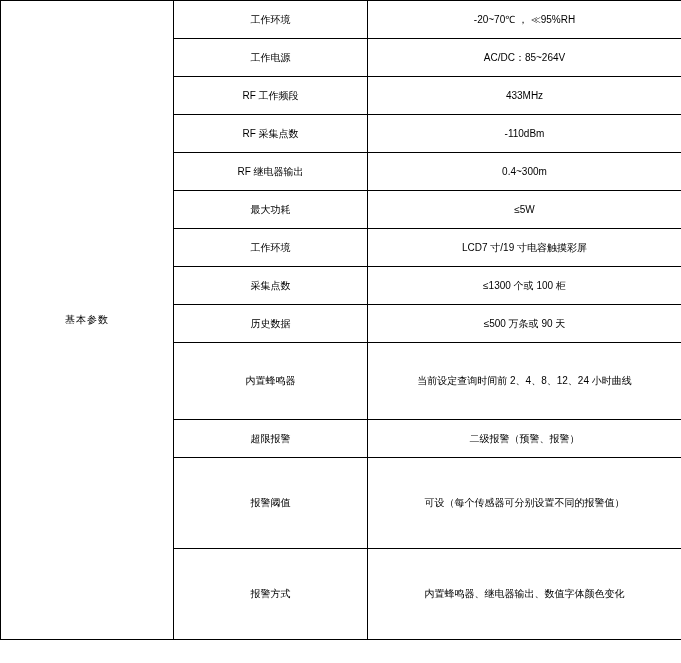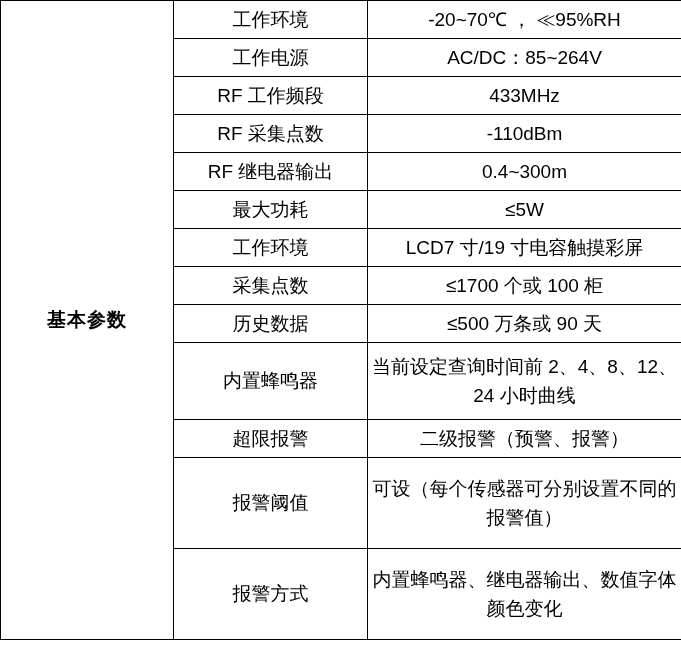--- a/index.html
+++ b/index.html
@@ -15,31 +15,31 @@
   }
   .spec-table {
     border-collapse: collapse;
     width: 681px;
     table-layout: fixed;
   }
   .spec-table td {
     border: 1px solid #000000;
     padding: 0;
     vertical-align: middle;
-    font-size: 19px;
+    font-size: 10px;
     line-height: 1.55;
   }
   
   col.c-cat { width: 173px; }
   col.c-name { width: 194px; }
   col.c-val { width: 314px; }
 
   .cat-cell {
     text-align: center;
-    font-weight: bold;
+    font-weight: normal;
     font-size: 14px;
     letter-spacing: 1px;
   }
   .name-cell {
     text-align: center;
     padding: 6px 4px;
   }
   .val-cell {
     text-align: center;
     padding: 6px 10px 6px 12px;
@@ -83,21 +83,21 @@
     <tr>
       <td class="name-cell r-std">最大功耗</td>
       <td class="val-cell r-std">≤5W</td>
     </tr>
     <tr>
       <td class="name-cell r-std">工作环境</td>
       <td class="val-cell r-std">LCD7 寸/19 寸电容触摸彩屏</td>
     </tr>
     <tr>
       <td class="name-cell r-std">采集点数</td>
-      <td class="val-cell r-std">≤1700 个或 100 柜</td>
+      <td class="val-cell r-std">≤1300 个或 100 柜</td>
     </tr>
     <tr>
       <td class="name-cell r-std">历史数据</td>
       <td class="val-cell r-std">≤500 万条或 90 天</td>
     </tr>
     <tr>
       <td class="name-cell r-tall">内置蜂鸣器</td>
       <td class="val-cell r-tall">当前设定查询时间前 2、4、8、12、24 小时曲线</td>
     </tr>
     <tr>

